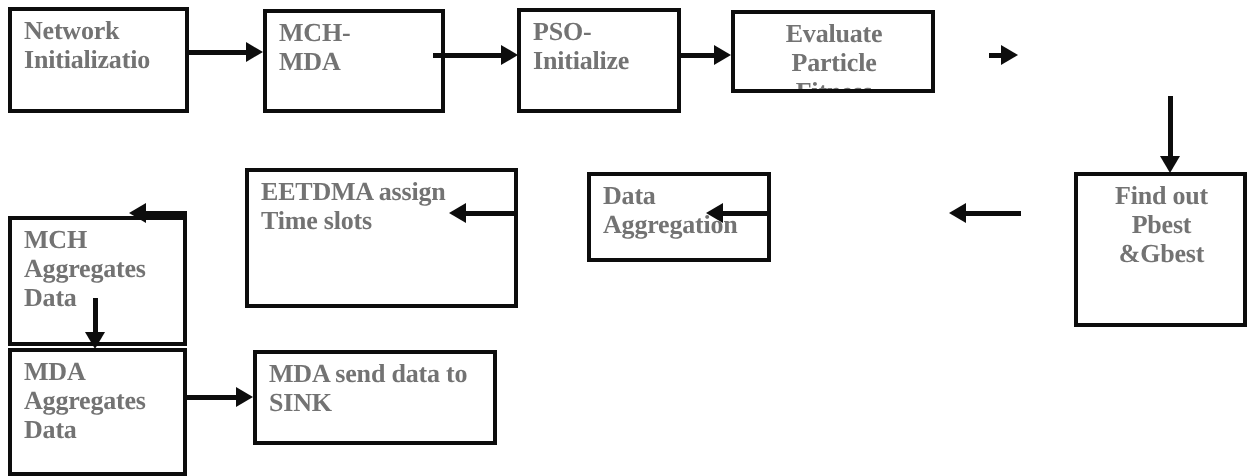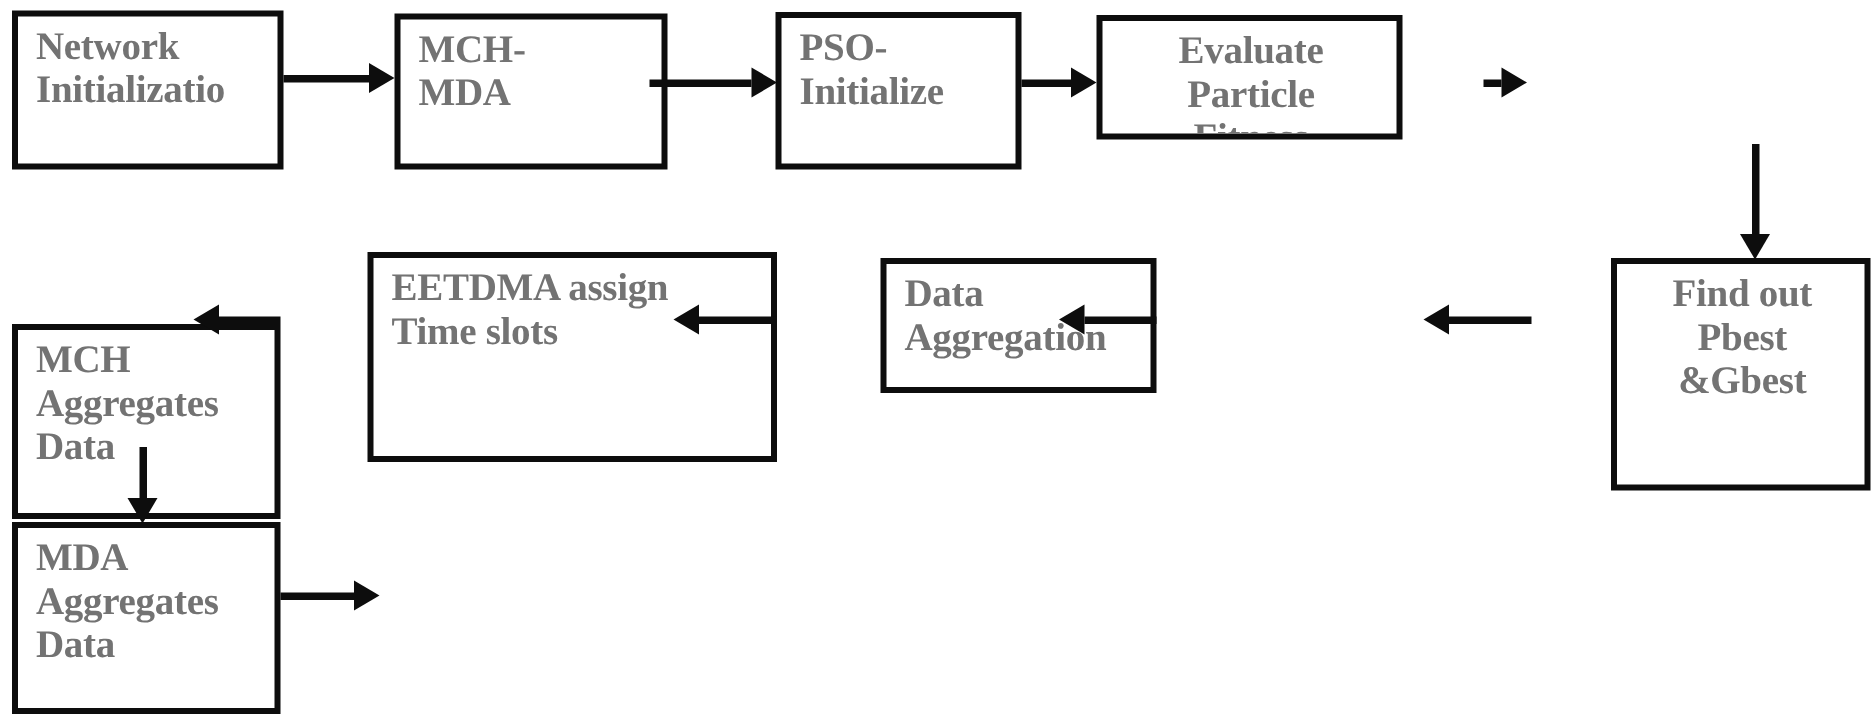--- a/index.html
+++ b/index.html
@@ -76,20 +76,22 @@
     <div class="node" style="left: 587px; top: 172px; width: 184px; height: 90px; border-color: rgb(13, 13, 13);">Data
 Aggregation</div>
     <div class="node" style="left: 245px; top: 168px; width: 273px; height: 140px; border-color: rgb(13, 13, 13);">EETDMA assign
 Time slots</div>
     <div class="node" style="left: 8px; top: 168px; width: 179px; height: 130px; border-color: rgb(13, 13, 13); margin-top: 48px;">MCH
 Aggregates
 Data</div>
     <div class="node" style="left: 8px; top: 348px; width: 179px; height: 128px; border-color: rgb(13, 13, 13);">MDA
 Aggregates
 Data</div>
+    <div class="node" style="left: 253px; top: 350px; width: 244px; height: 95px; border-color: rgb(13, 13, 13);">MDA send data to
+SINK</div>
     <div class="edge h" style="background: rgb(13, 13, 13); left: 189px; top: 49.5px; width: 57px;"></div>
     <div class="head right" style="left: 246px; top: 42px; border-left-color: rgb(13, 13, 13);"></div>
     <div class="edge h" style="background: rgb(13, 13, 13); left: 433px; top: 52.5px; width: 68px;"></div>
     <div class="head right" style="left: 501px; top: 45px; border-left-color: rgb(13, 13, 13);"></div>
     <div class="edge h" style="background: rgb(13, 13, 13); left: 681px; top: 52.5px; width: 33px;"></div>
     <div class="head right" style="left: 714px; top: 45px; border-left-color: rgb(13, 13, 13);"></div>
     <div class="edge h" style="background: rgb(13, 13, 13); left: 989px; top: 52.5px; width: 12px;"></div>
     <div class="head right" style="left: 1001px; top: 45px; border-left-color: rgb(13, 13, 13);"></div>
     <div class="edge v" style="background: rgb(13, 13, 13); left: 1167.5px; top: 96px; height: 60px;"></div>
     <div class="head down" style="left: 1160px; top: 156px; border-top-color: rgb(13, 13, 13);"></div>

